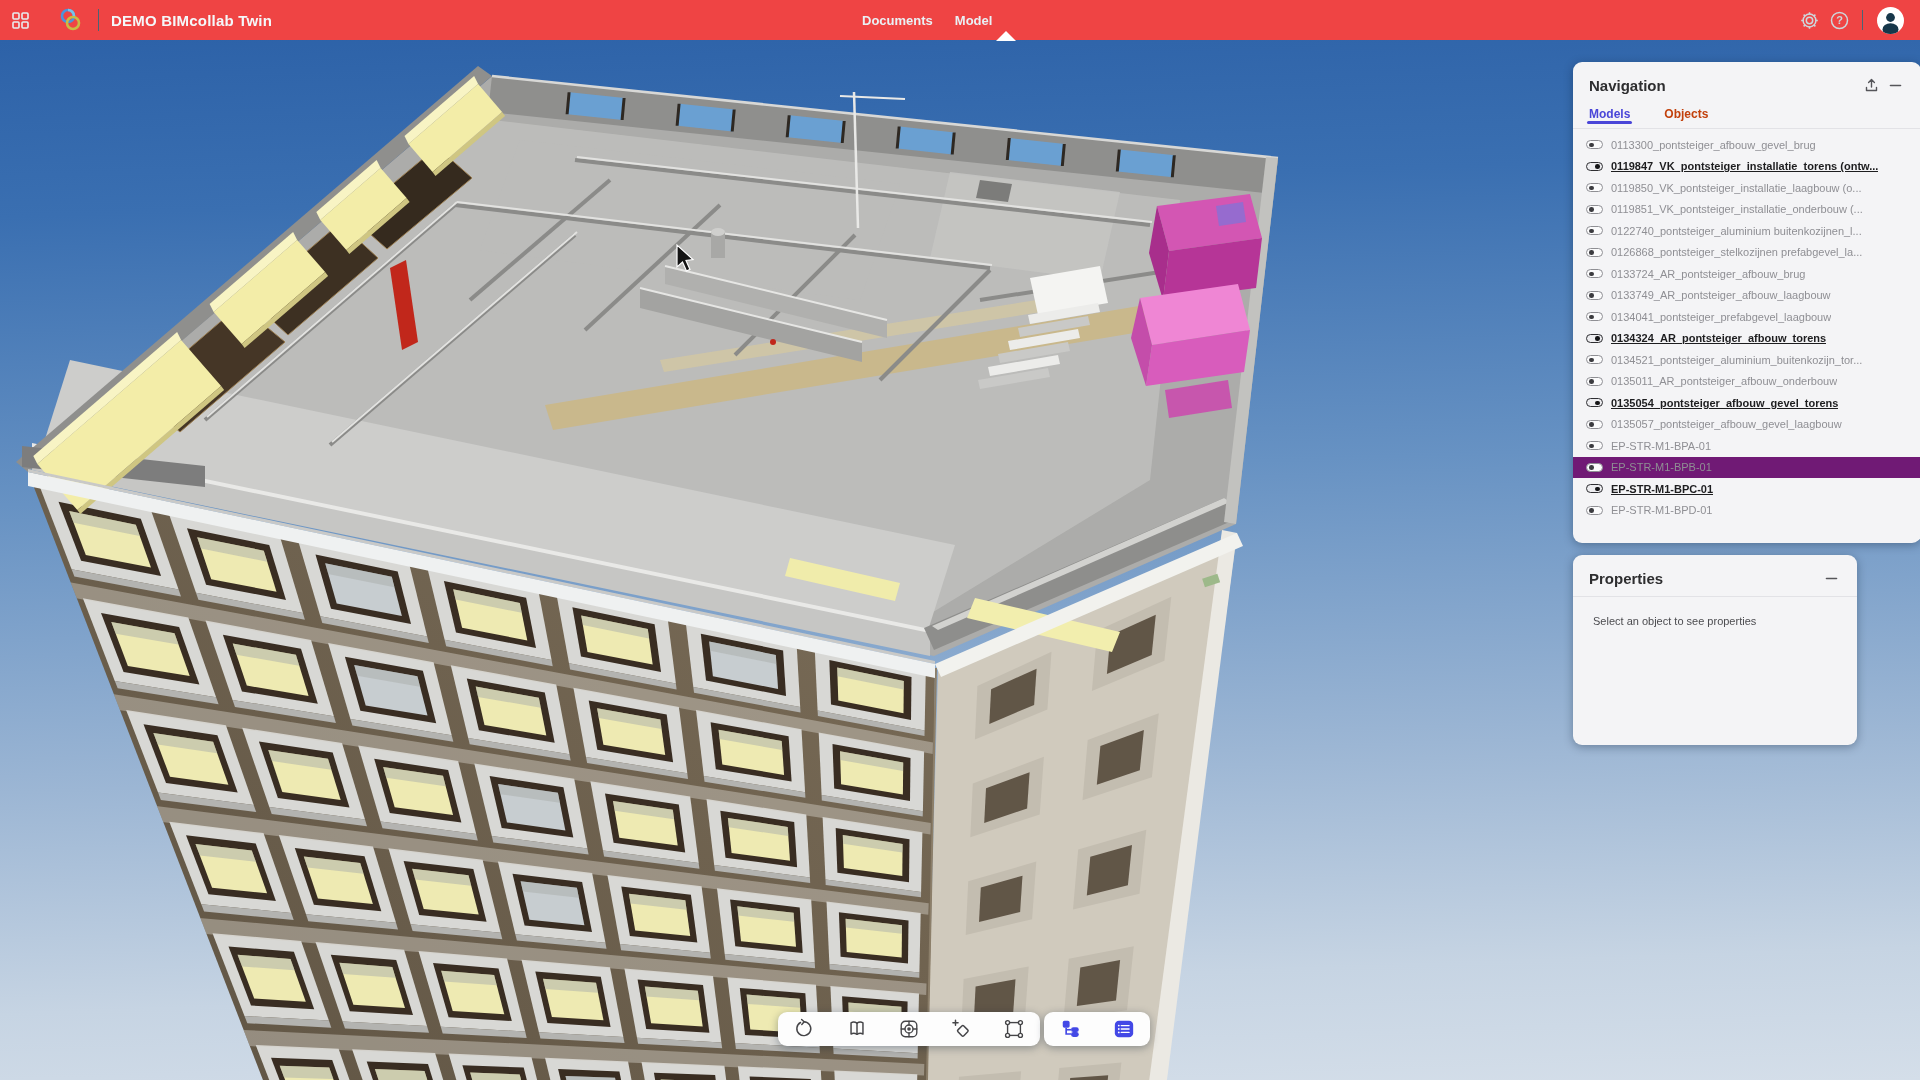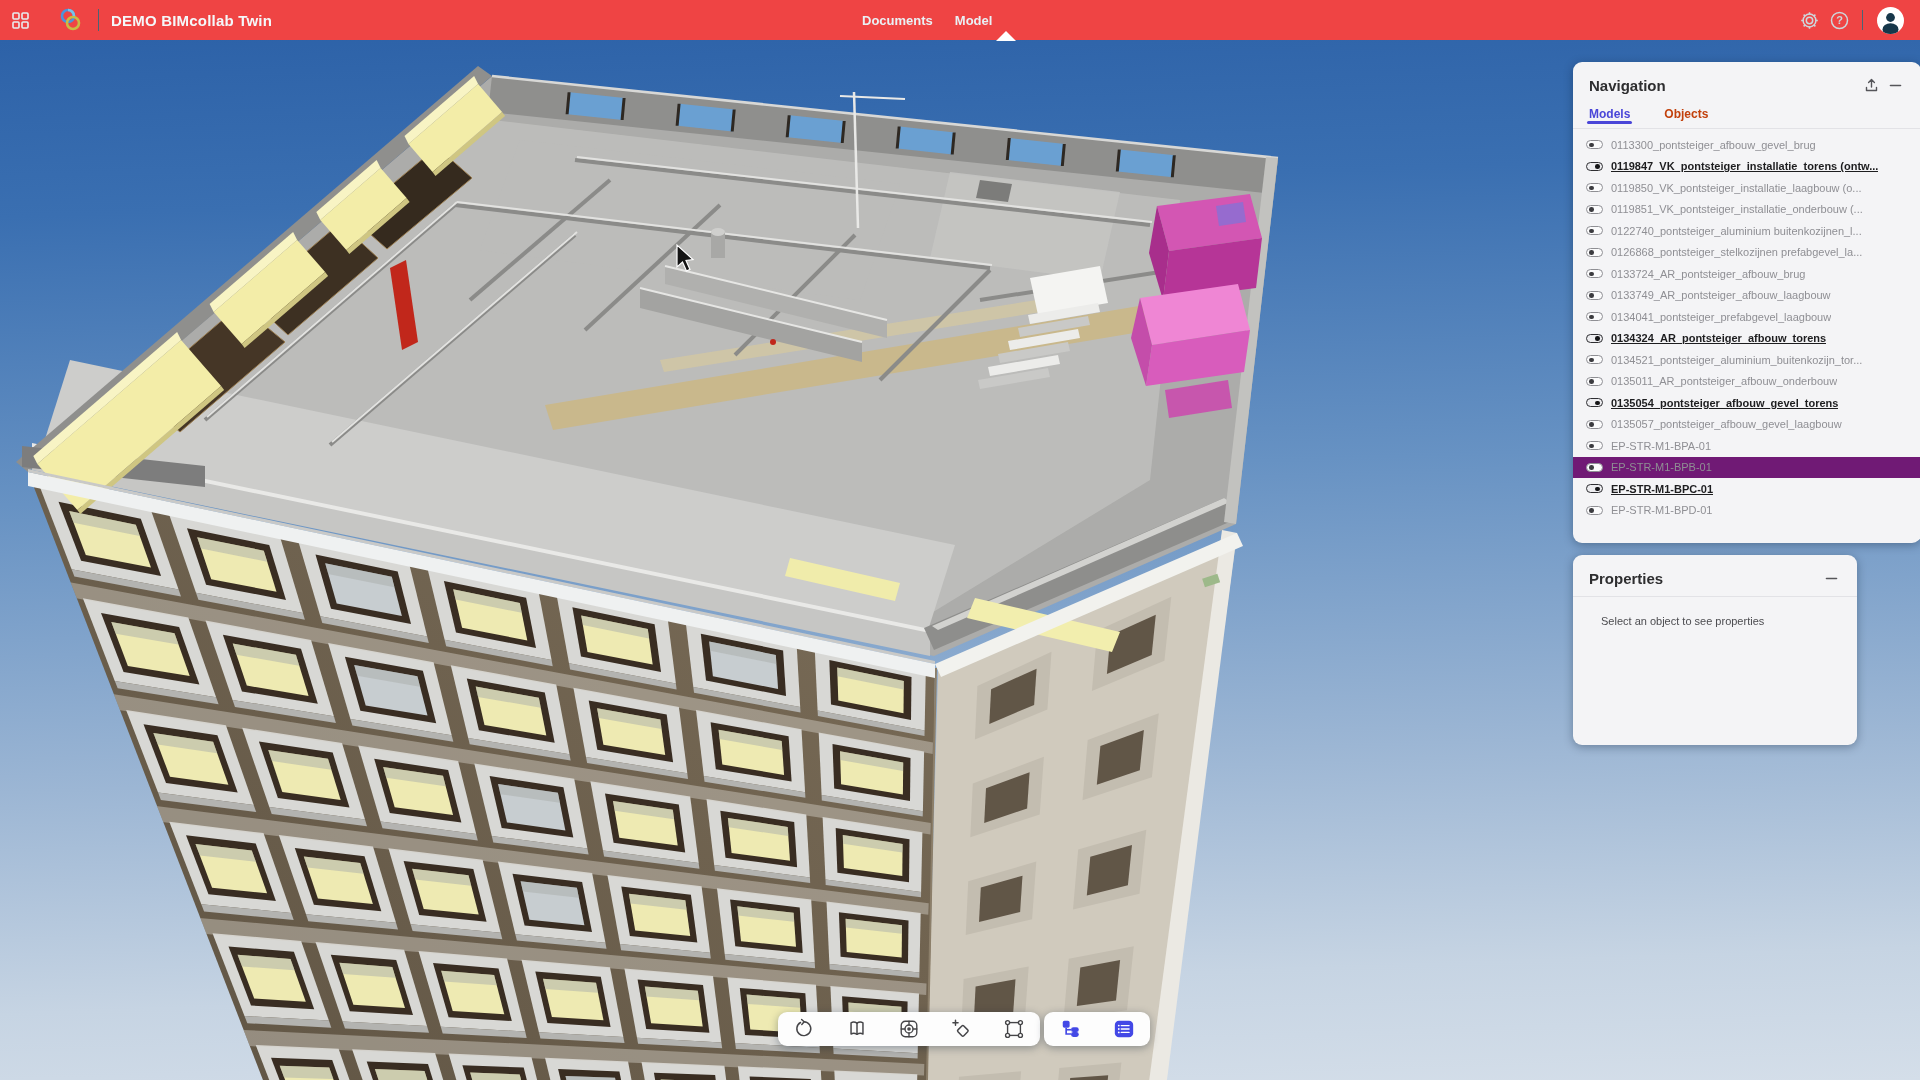--- a/index.html
+++ b/index.html
@@ -48,21 +48,21 @@
   .model-row.selected { background:#701a75; }
   .toggle { position:relative; width:17px; height:9px; border:1.2px solid #8f8f94;
     border-radius:5px; margin-right:8px; flex:none; background:#fbfbfc; }
   .toggle .knob { position:absolute; left:2px; top:1.6px; width:4.6px; height:4.6px;
     border-radius:50%; background:#3c3c40; }
   .model-row.on .toggle { border-color:#2e2e32; background:#ededf0; }
   .model-row.on .toggle .knob { left:auto; right:2px; background:#141416; }
   .model-label { font-size:11px; color:#8f8f94; white-space:nowrap; overflow:hidden; }
   .model-row.on .model-label { color:#1d1d1f; font-weight:700;text-decoration:underline; }
   .props-divider { height:1px; background:#e2e2e6; margin-top:4px; }
-  .props-empty { font-size:11px; color:#4c4c50; padding:18px 28px; }
+  .props-empty { font-size:11px; color:#4c4c50; padding:18px 20px; }
 
   
   .pill { position:absolute; top:1012px; height:34px; background:#fdfdfd; border-radius:9px;
     box-shadow:0 2px 8px rgba(10,25,45,.35); z-index:10; display:flex; align-items:center; justify-content:space-around; }
   .pill-main { left:778px; width:262px; }
   .pill-mode { left:1044px; width:106px; }
   .tool-btn { width:40px; height:30px; display:flex; align-items:center; justify-content:center; cursor:pointer; border-radius:6px; }
 </style>
 </head>
 <body>

